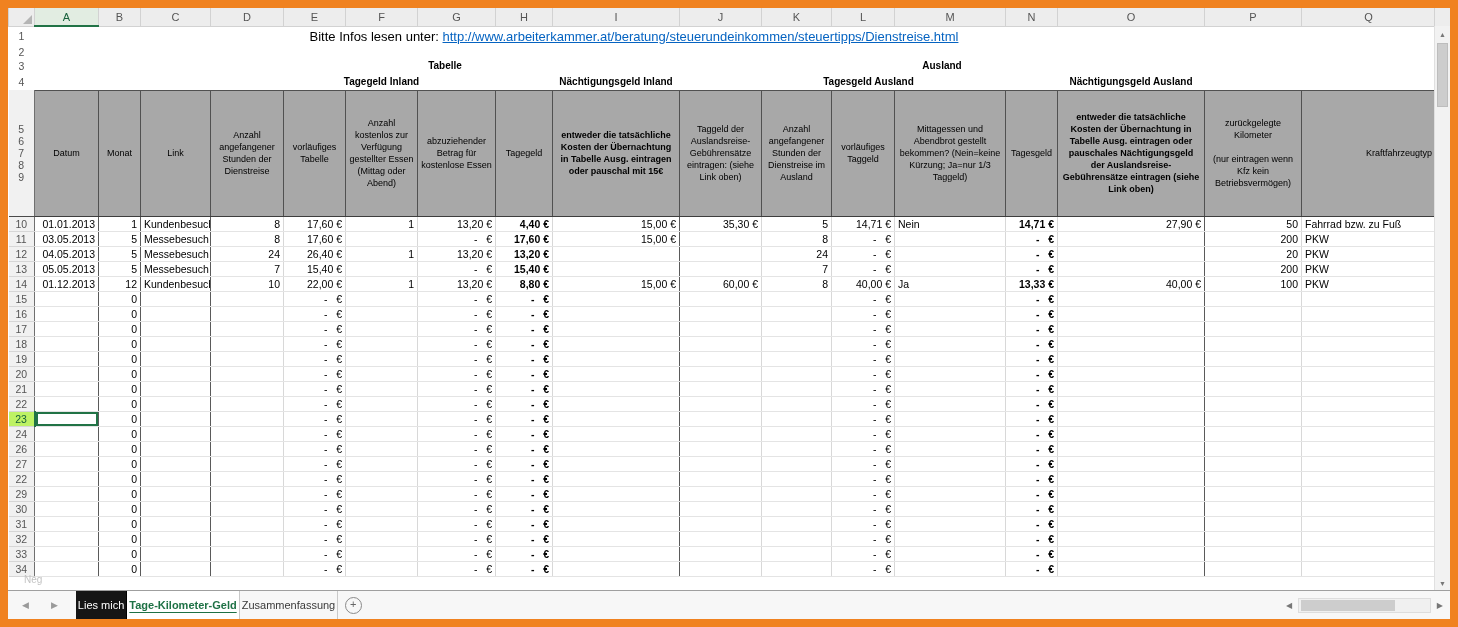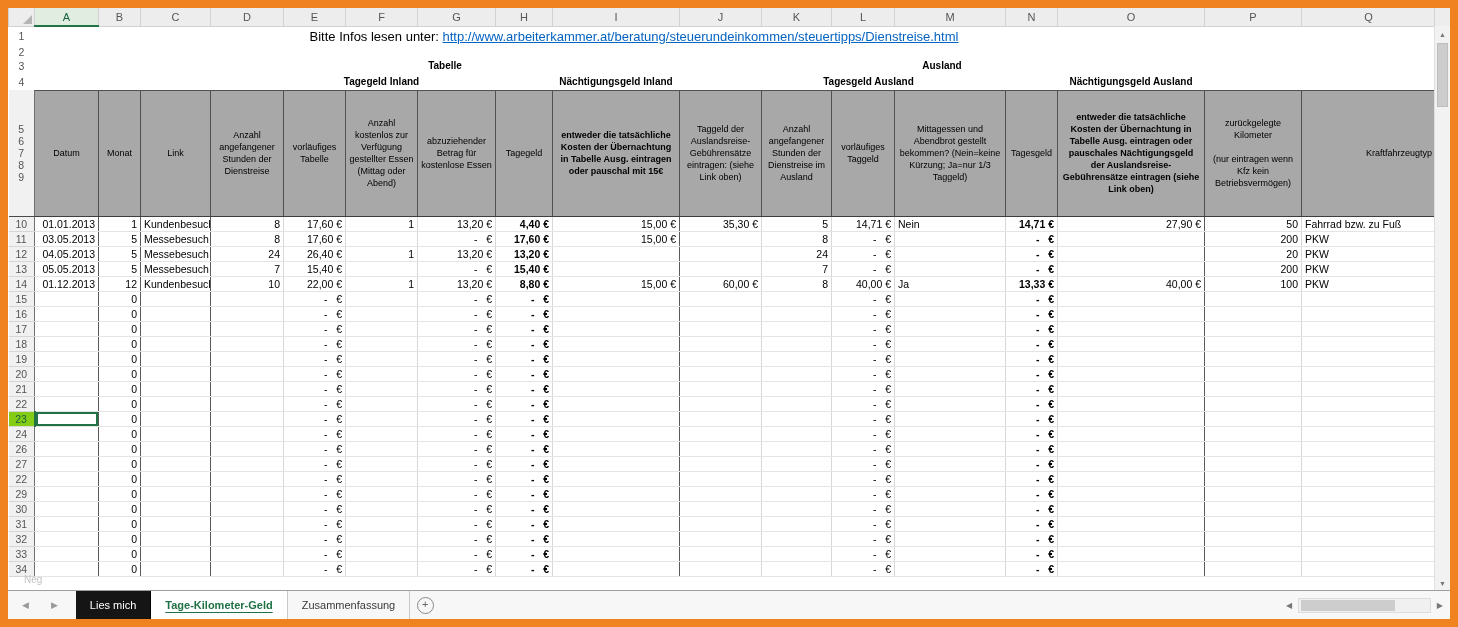--- a/index.html
+++ b/index.html
@@ -16,21 +16,21 @@
   .colhead th { height:18px; background:#EDEDED; border:1px solid #D2D2D2; border-top:none;
                 font-size:11px; font-weight:400; color:#555; text-align:center; }
   .colhead th.corner { position:relative; }
   .colhead th.corner:after { content:""; position:absolute; right:2px; bottom:2px;
                 border-left:9px solid transparent; border-bottom:9px solid #B5B5B5; }
   .colhead th.sel { background:#E2EDE2; color:#17613B; border-bottom:2px solid #217346; }
 
   
   .gutter { background:#F1F1F1; border-right:1px solid #707070; border-bottom:1px solid #D6D6D6;
             font-size:10.5px; color:#555; text-align:center; }
-  .g-active { background:#84cc16; color:#17613B; border-right:2px solid #217346; }
+  .g-active { background:#bef264; color:#17613B; border-right:2px solid #217346; }
   .gnum-stack { display:flex; flex-direction:column; justify-content:space-around; height:100%; }
 
   
   .r1 td { height:20px; border:none; background:#fff; }
   .r2 td { height:9px;  border:none; background:#fff; }
   .r3 td { height:15px; border:none; background:#fff; }
   .r4 td { height:17px; border:none; background:#fff; }
   .topfill { background:#EBEBEB; }
   .info-cell { text-align:center; font-size:13px; color:#000; }
   .info-cell .link { color:#0563C1; text-decoration:underline; cursor:pointer; }
@@ -72,21 +72,21 @@
   .vs-btn { height:16px; display:flex; align-items:center; justify-content:center;
             font-size:7px; color:#777; }
   .vs-down { position:absolute; bottom:0; left:0; right:0; }
   .vs-thumb { position:absolute; top:17px; left:2px; right:2px; height:62px;
               background:#CDCDCD; border:1px solid #BDBDBD; }
 
   
   .tabbar { position:absolute; left:0; right:0; bottom:0; height:28px; background:#F7F7F7;
             border-top:1px solid #9F9F9F; display:flex; align-items:stretch; font-size:11px; }
   .tab-nav { display:flex; align-items:center; gap:22px; padding:0 18px 0 14px; color:#9a9a9a; font-size:9px; }
-  .tab { display:flex; align-items:center; padding:0 14px; border-right:1px solid #C9C9C9; color:#3a3a3a; cursor:pointer; }
+  .tab { display:flex; align-items:center; padding:0 2px; border-right:1px solid #C9C9C9; color:#3a3a3a; cursor:pointer; }
   .tab:first-of-type { border-left:1px solid #C9C9C9; }
   .tab.dark { background:#151515; color:#fff; border-right-color:#000; }
   .tab.active { background:#fff; color:#1E7145; font-weight:700; text-decoration:underline; text-underline-offset:3px; }
   .add-tab { display:flex; align-items:center; justify-content:center; width:30px; }
   .add-circle { width:15px; height:15px; border-radius:50%; border:1px solid #8a8a8a; color:#666;
                 font-size:11px; line-height:13px; text-align:center; }
   .hscroll { margin-left:auto; display:flex; align-items:center; gap:2px; width:165px; padding-right:3px; }
   .hs-btn { color:#777; font-size:8px; padding:0 4px; cursor:pointer; }
   .hs-track { flex:1; height:13px; background:#F0F0F0; border:1px solid #DDDDDD; position:relative; }
   .hs-thumb { position:absolute; left:2px; top:1px; bottom:1px; width:72%; background:#CDCDCD; }

